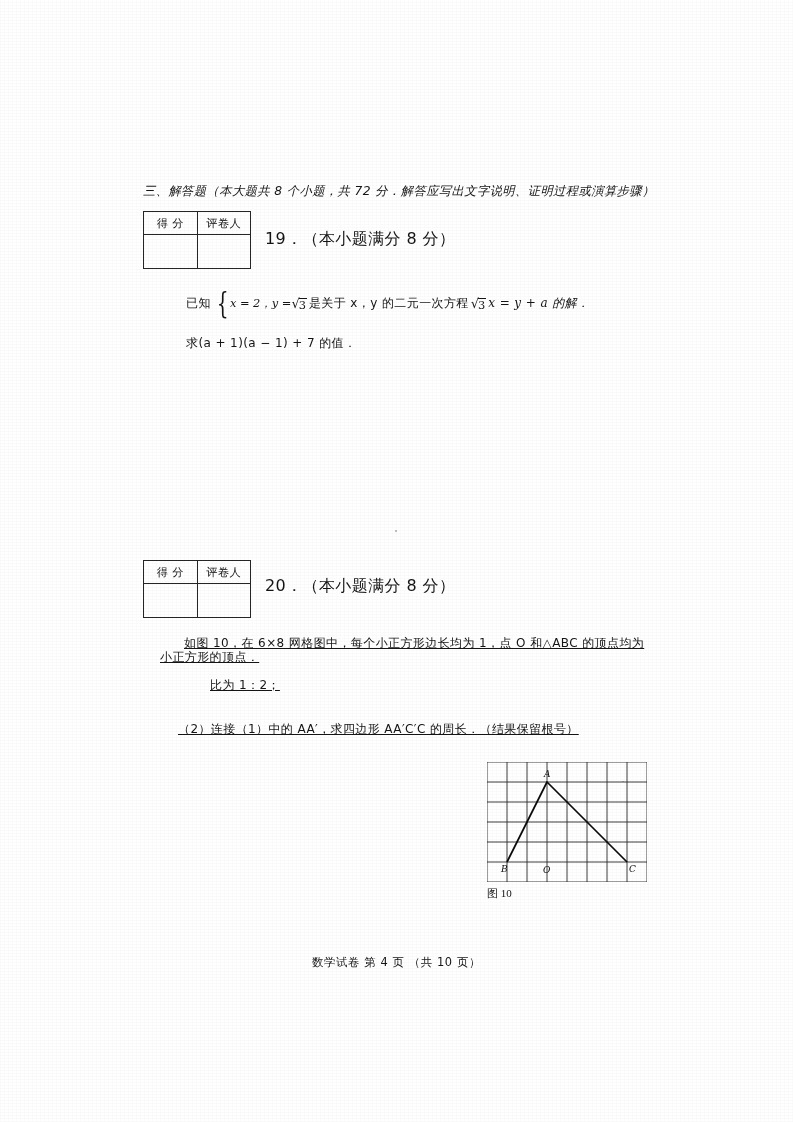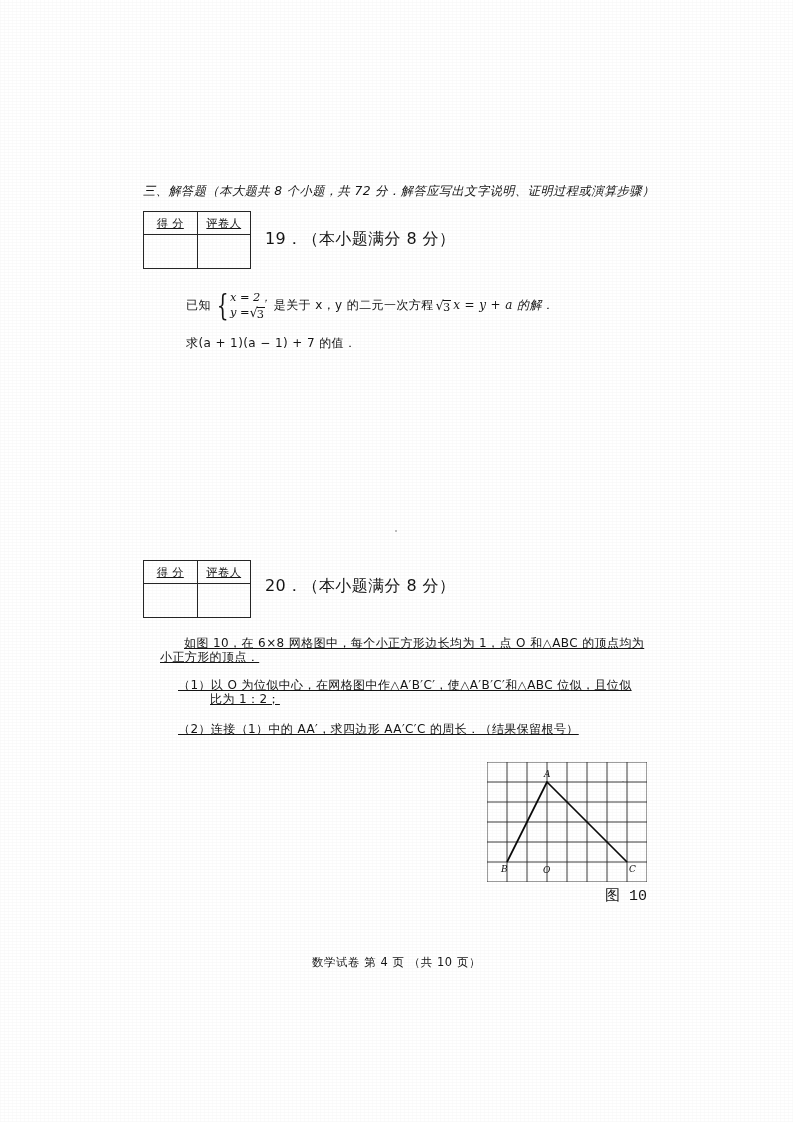--- a/index.html
+++ b/index.html
@@ -61,21 +61,20 @@
   }
   .score-table td {
     border: 1.15px solid #2a2a2a;
     width: 54px;
     height: 22px;
     text-align: center;
     vertical-align: middle;
     font-size: 11.2px;
     font-family: "DejaVu Sans", "Liberation Sans", sans-serif;
     padding: 0;
-    text-decoration: underline;
   }
   .score-table td.blank { height: 33px; }
 
   #table-19 { left: 143px; top: 211px; }
   #table-20 { left: 143px; top: 560px; }
 
   .q-label {
     position: absolute;
     font-size: 16px;
     line-height: 16px;
@@ -106,21 +105,20 @@
   }
   .sys .brace {
     font-size: 30px;
     line-height: 26px;
     font-family: "DejaVu Serif", "Liberation Serif", serif;
     transform: scaleX(.62);
     margin-right: -2px;
   }
   .sys .rows {
     display: inline-flex;
-    flex-direction: column;
     font-size: 11.4px;
     line-height: 15px;
   }
 
   .sqrt {
     display: inline-flex;
     align-items: flex-start;
     vertical-align: -1px;
   }
   .sqrt .rad {
@@ -158,23 +156,23 @@
     width: 160px;
     height: 120px;
   }
   #grid-svg { display: block; filter: blur(.15px); }
 
   .fig-caption {
     position: absolute;
     left: 487px;
     top: 886px;
     width: 160px;
-    text-align: right;
-    font-size: 15px;
-    font-family: Liberation Mono, monospace;
+    text-align: left;
+    font-size: 11px;
+    font-family: Liberation Serif, serif;
     filter: blur(.25px);
   }
 
   
   #footer {
     position: absolute;
     left: 0;
     top: 955px;
     width: 793px;
     text-align: center;
@@ -242,21 +240,20 @@
       <td class="blank"></td>
     </tr>
   </tbody>
     </table>
 
   <div class="q-label cn" id="label-20">20．（本小题满分 8 分）</div>
 
   <div class="prose cn" id="q20-intro">如图 10，在 6×8 网格图中，每个小正方形边长均为 1，点 O 和△ABC 的顶点均为小正方形的顶点．</div>
 
   <div class="prose cn" id="q20-i1">
-    <span>（1）以 O 为位似中心，在网格图中作△A′B′C′，使△A′B′C′和△ABC 位似，且位似</span>
     <span class="cont">比为 1：2；</span>
   </div>
 
   <div class="prose cn" id="q20-i2">（2）连接（1）中的 AA′，求四边形 AA′C′C 的周长．（结果保留根号）</div>
 
   <div id="figure-wrap">
     <svg id="grid-svg" width="160" height="120" viewBox="0 0 160 120">
 
       <g stroke="#2b2b2b" stroke-width="0.9" fill="none">
         <line x1="0" y1="0" x2="0" y2="120"></line>

